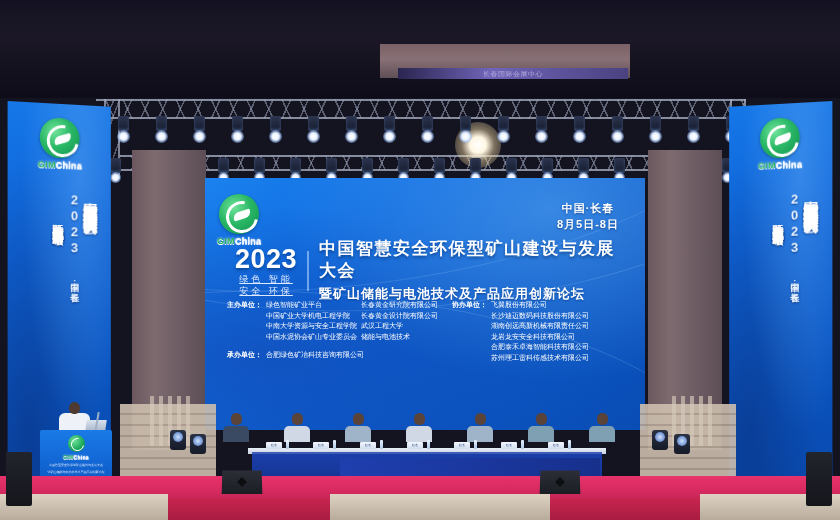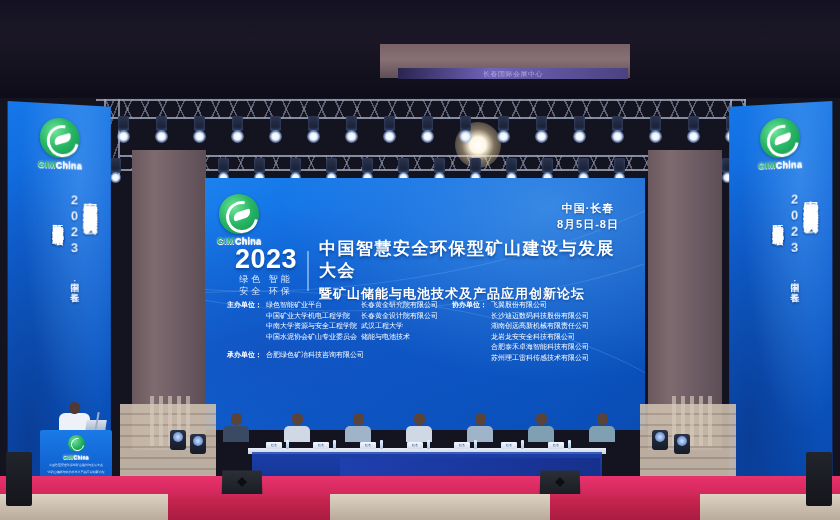--- a/index.html
+++ b/index.html
@@ -151,21 +151,21 @@
 
   .title-row {
     position: absolute; left: 30px; top: 60px; right: 16px;
     display: flex; align-items: center; gap: 10px;
   }
   .year-block { text-align: center; flex: 0 0 auto; }
   .year {
     font-size: 27px; font-weight: bold; color: #ffffff; line-height: 28px;
     letter-spacing: .5px; text-shadow: 0 2px 3px rgba(0,40,100,.5);
   }
-  .slogan { color: #dfeaff; font-size: 9px; line-height: 12px; letter-spacing: 3px; }
+  .slogan { color: #dfeaff; font-size: 9px; line-height: 12px; letter-spacing: 3px; text-decoration: underline; }
   .divider { width: 2px; height: 40px; background: rgba(190,222,255,.55); flex: 0 0 auto; }
   .titles { flex: 1 1 auto; }
   .title-main {
     font-size: 17px; font-weight: bold; color: #ffffff; letter-spacing: 1.5px;
     line-height: 22px; text-shadow: 0 2px 3px rgba(0,40,100,.55);
   }
   .title-sub {
     font-size: 13px; font-weight: bold; color: #ffffff; letter-spacing: 1px;
     line-height: 19px; margin-top: 2px; text-shadow: 0 1px 2px rgba(0,40,100,.5);
   }

